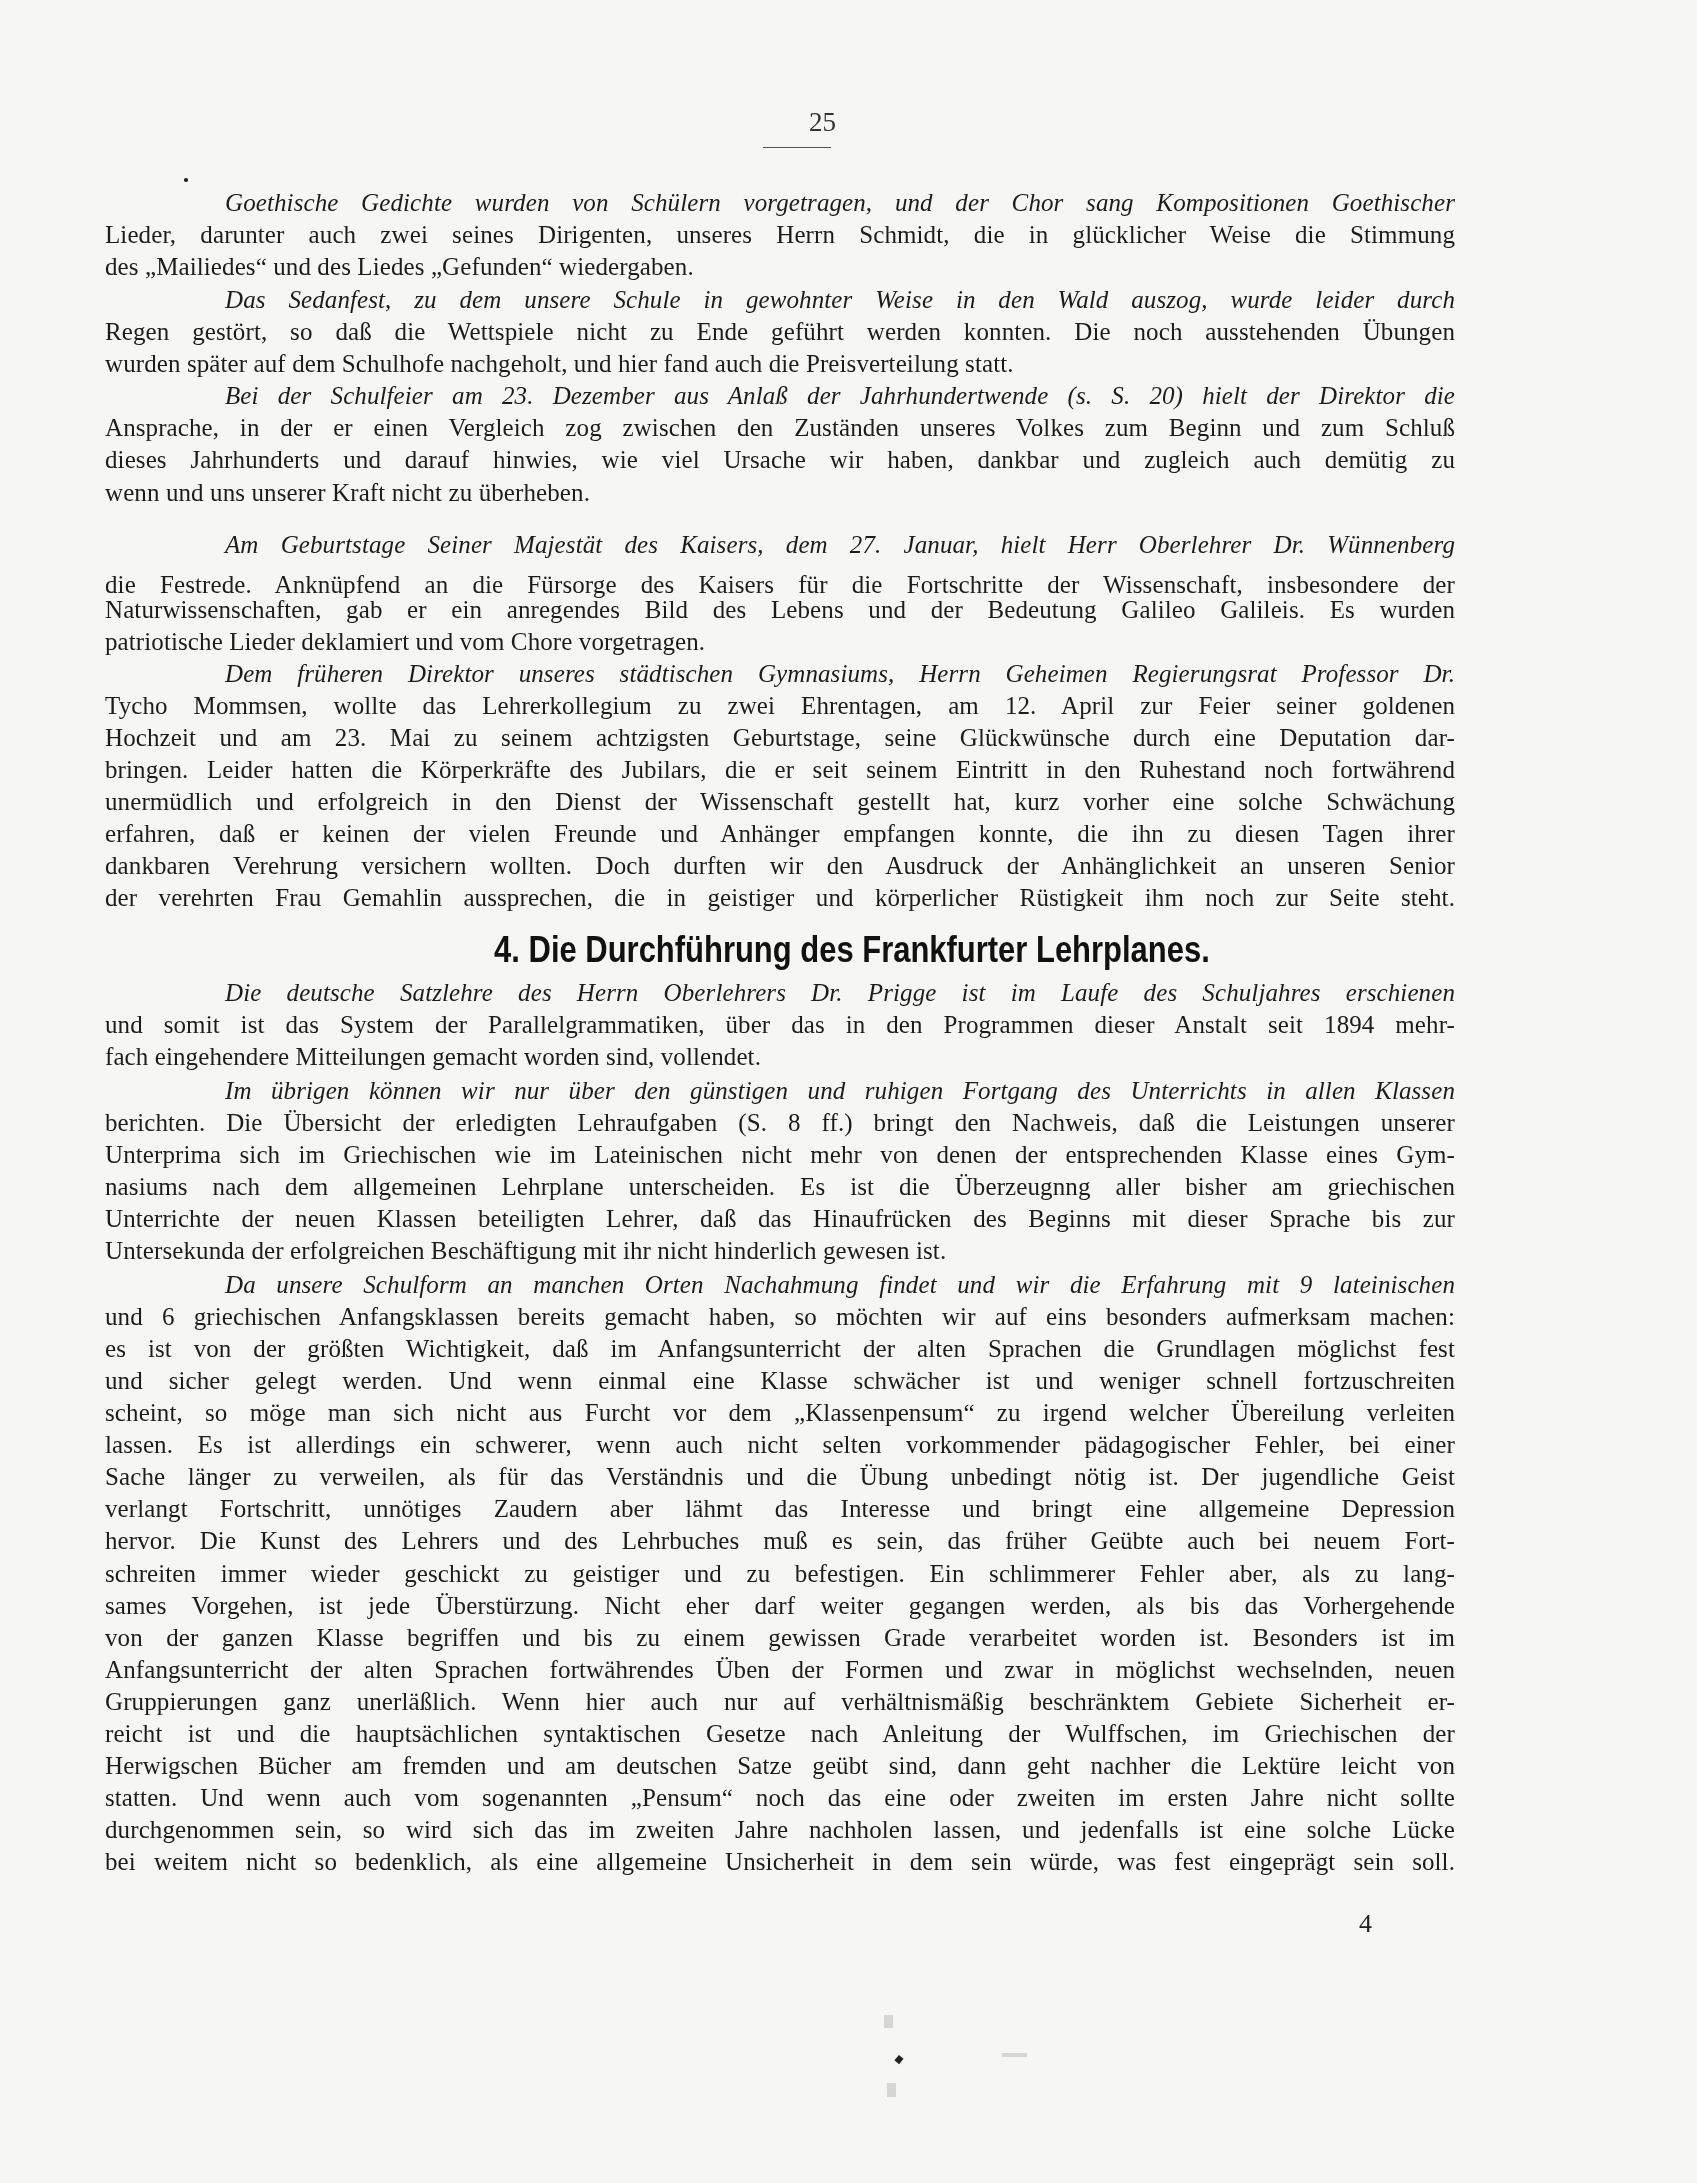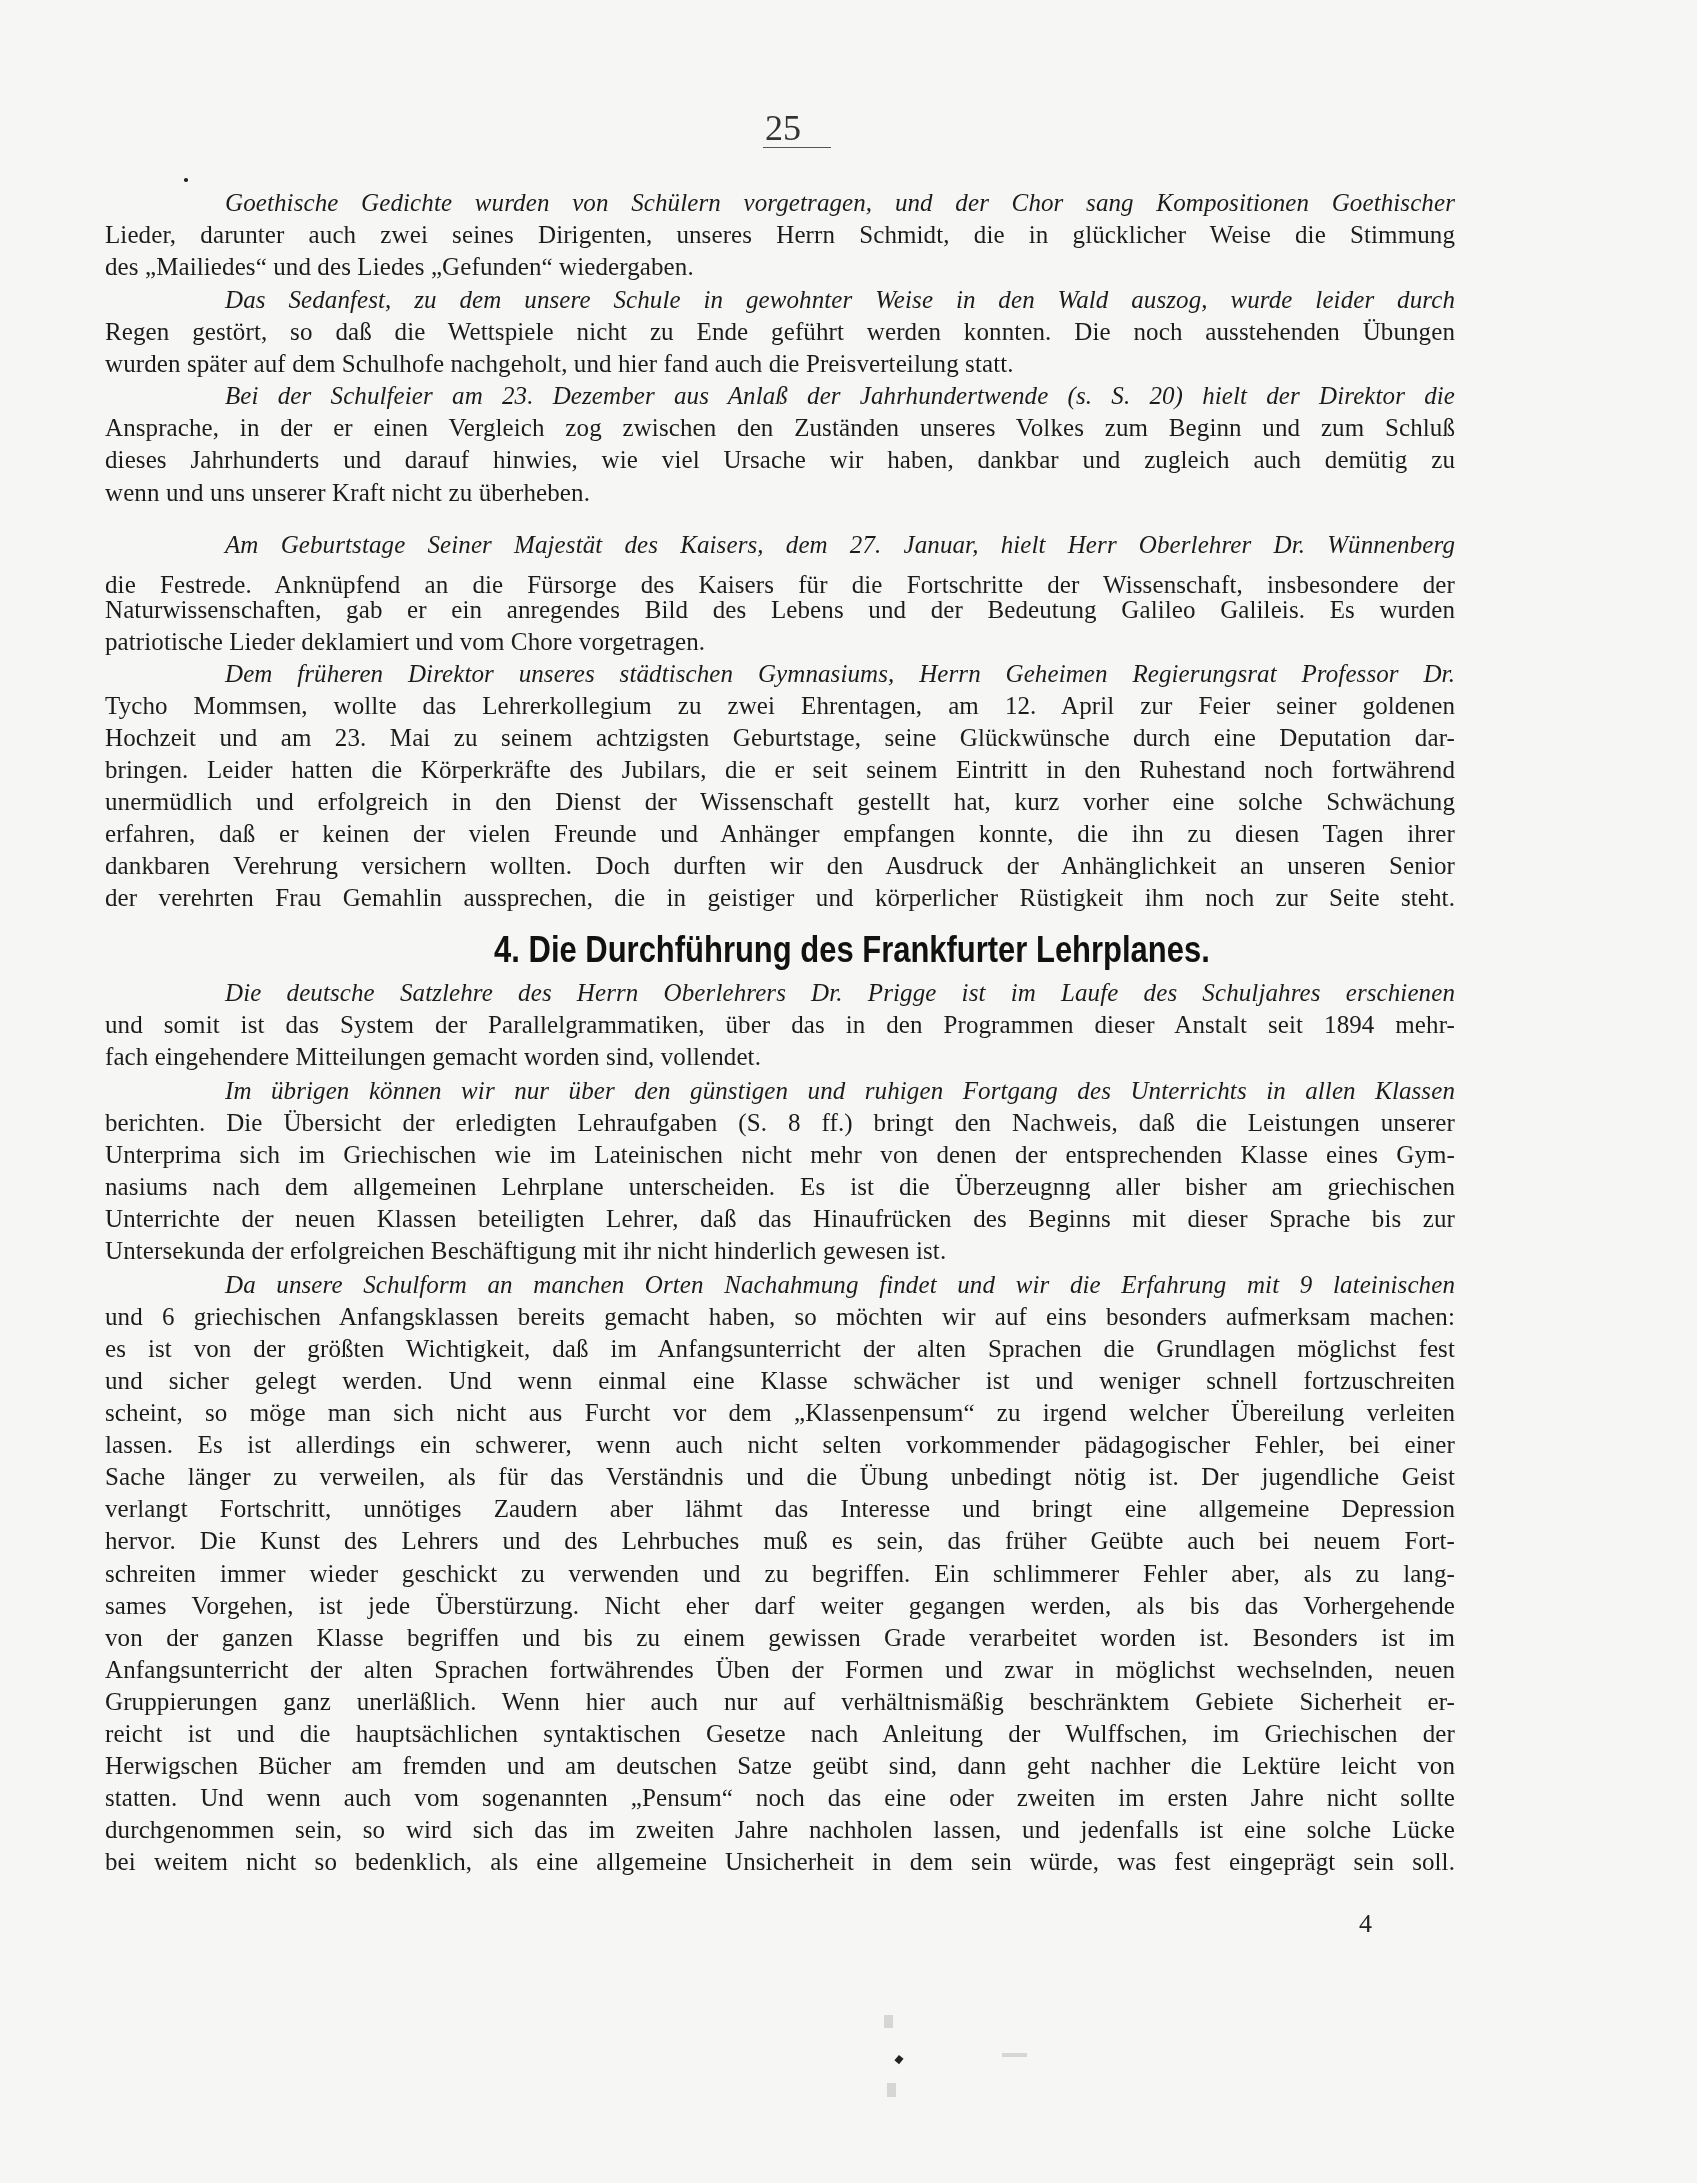--- a/index.html
+++ b/index.html
@@ -5,21 +5,21 @@
   html, body { margin: 0; padding: 0; }
   body {
     width: 1698px; height: 2183px;
     background: #f6f6f4;
     position: relative; overflow: hidden;
     font-family: "Liberation Serif", "DejaVu Serif", serif;
     color: #1c1c1c;
   }
   .page-number {
     position: absolute; left: 765px; top: 107px; width: 71px;
-    text-align: left; font-size: 36px; color: #333;
+    text-align: right; font-size: 27px; color: #333;
   }
   .page-rule {
     position: absolute; left: 763px; top: 147px; width: 68px; height: 1.4px; background: #555;
   }
   .top-dot { position:absolute; left: 184px; top: 178px; width: 3.6px; height: 3.6px; border-radius: 50%; background:#222; }
   .text-block { position: absolute; left: 105px; width: 1350px; }
   .line {
     position: absolute; left: 0; width: 1350px;
     font-size: 25px; line-height: 31px; height: 31px;
     text-align: justify; text-align-last: justify;
@@ -95,21 +95,21 @@
 
     <div class="line indent" style="top:292px">Da unsere Schulform an manchen Orten Nachahmung findet und wir die Erfahrung mit 9 lateinischen</div>
     <div class="line" style="top:324px">und 6 griechischen Anfangsklassen bereits gemacht haben, so möchten wir auf eins besonders aufmerksam machen:</div>
     <div class="line" style="top:356px">es ist von der größten Wichtigkeit, daß im Anfangsunterricht der alten Sprachen die Grundlagen möglichst fest</div>
     <div class="line" style="top:388px">und sicher gelegt werden. Und wenn einmal eine Klasse schwächer ist und weniger schnell fortzuschreiten</div>
     <div class="line" style="top:420px">scheint, so möge man sich nicht aus Furcht vor dem „Klassenpensum“ zu irgend welcher Übereilung verleiten</div>
     <div class="line" style="top:452px">lassen. Es ist allerdings ein schwerer, wenn auch nicht selten vorkommender pädagogischer Fehler, bei einer</div>
     <div class="line" style="top:484px">Sache länger zu verweilen, als für das Verständnis und die Übung unbedingt nötig ist. Der jugendliche Geist</div>
     <div class="line" style="top:516px">verlangt Fortschritt, unnötiges Zaudern aber lähmt das Interesse und bringt eine allgemeine Depression</div>
     <div class="line" style="top:548px">hervor. Die Kunst des Lehrers und des Lehrbuches muß es sein, das früher Geübte auch bei neuem Fort-</div>
-    <div class="line" style="top:581px">schreiten immer wieder geschickt zu verwenden und zu begriffen. Ein schlimmerer Fehler aber, als zu lang-</div>
+    <div class="line" style="top:581px">schreiten immer wieder geschickt zu geistiger und zu befestigen. Ein schlimmerer Fehler aber, als zu lang-</div>
     <div class="line" style="top:613px">sames Vorgehen, ist jede Überstürzung. Nicht eher darf weiter gegangen werden, als bis das Vorhergehende</div>
     <div class="line" style="top:645px">von der ganzen Klasse begriffen und bis zu einem gewissen Grade verarbeitet worden ist. Besonders ist im</div>
     <div class="line" style="top:677px">Anfangsunterricht der alten Sprachen fortwährendes Üben der Formen und zwar in möglichst wechselnden, neuen</div>
     <div class="line" style="top:709px">Gruppierungen ganz unerläßlich. Wenn hier auch nur auf verhältnismäßig beschränktem Gebiete Sicherheit er-</div>
     <div class="line" style="top:741px">reicht ist und die hauptsächlichen syntaktischen Gesetze nach Anleitung der Wulffschen, im Griechischen der</div>
     <div class="line" style="top:773px">Herwigschen Bücher am fremden und am deutschen Satze geübt sind, dann geht nachher die Lektüre leicht von</div>
     <div class="line" style="top:805px">statten. Und wenn auch vom sogenannten „Pensum“ noch das eine oder zweiten im ersten Jahre nicht sollte</div>
     <div class="line" style="top:837px">durchgenommen sein, so wird sich das im zweiten Jahre nachholen lassen, und jedenfalls ist eine solche Lücke</div>
     <div class="line" style="top:869px">bei weitem nicht so bedenklich, als eine allgemeine Unsicherheit in dem sein würde, was fest eingeprägt sein soll.</div>
   </div>

